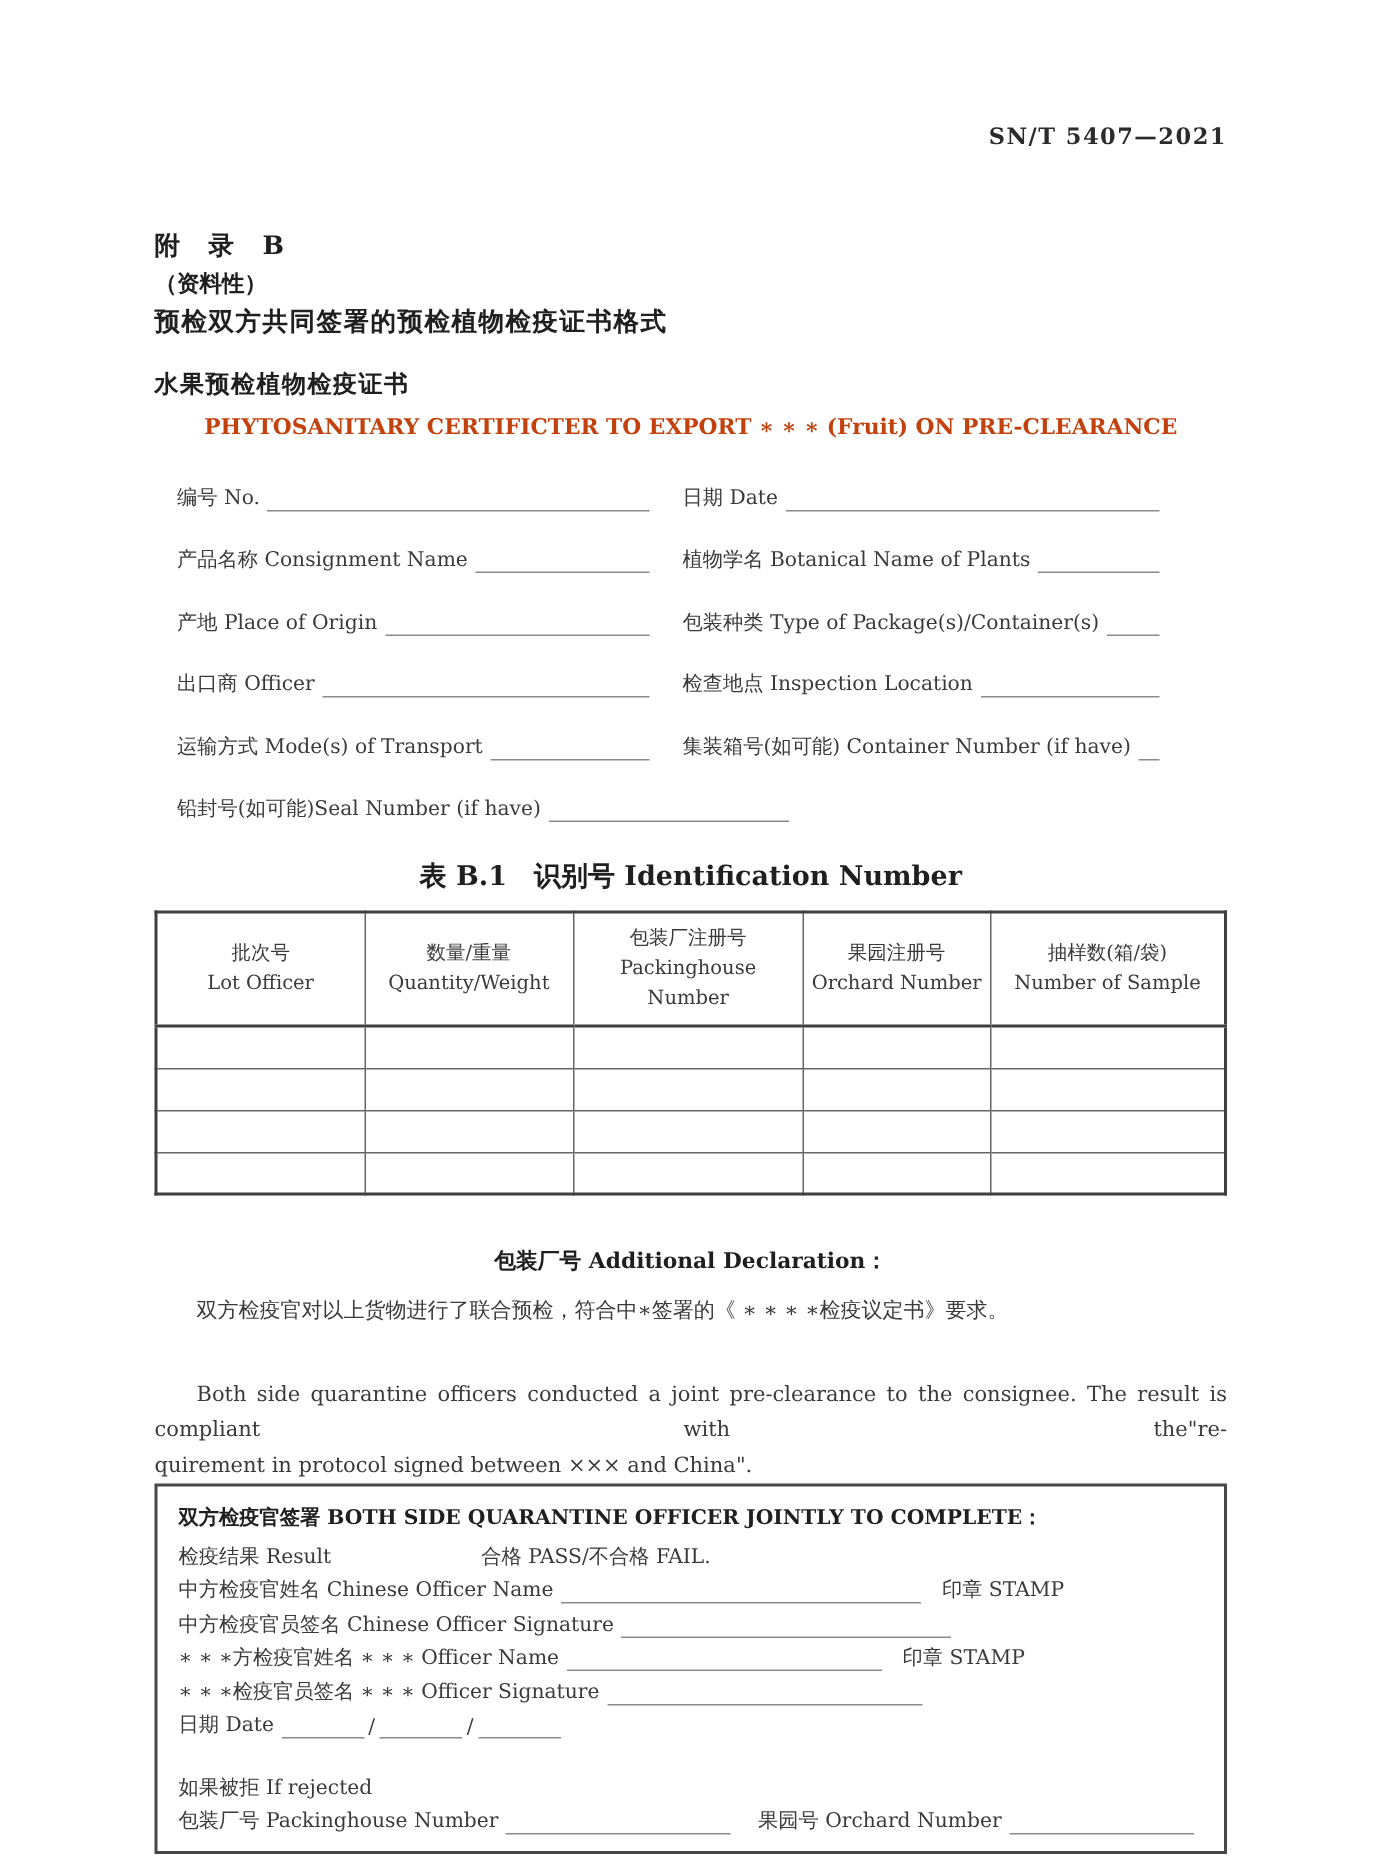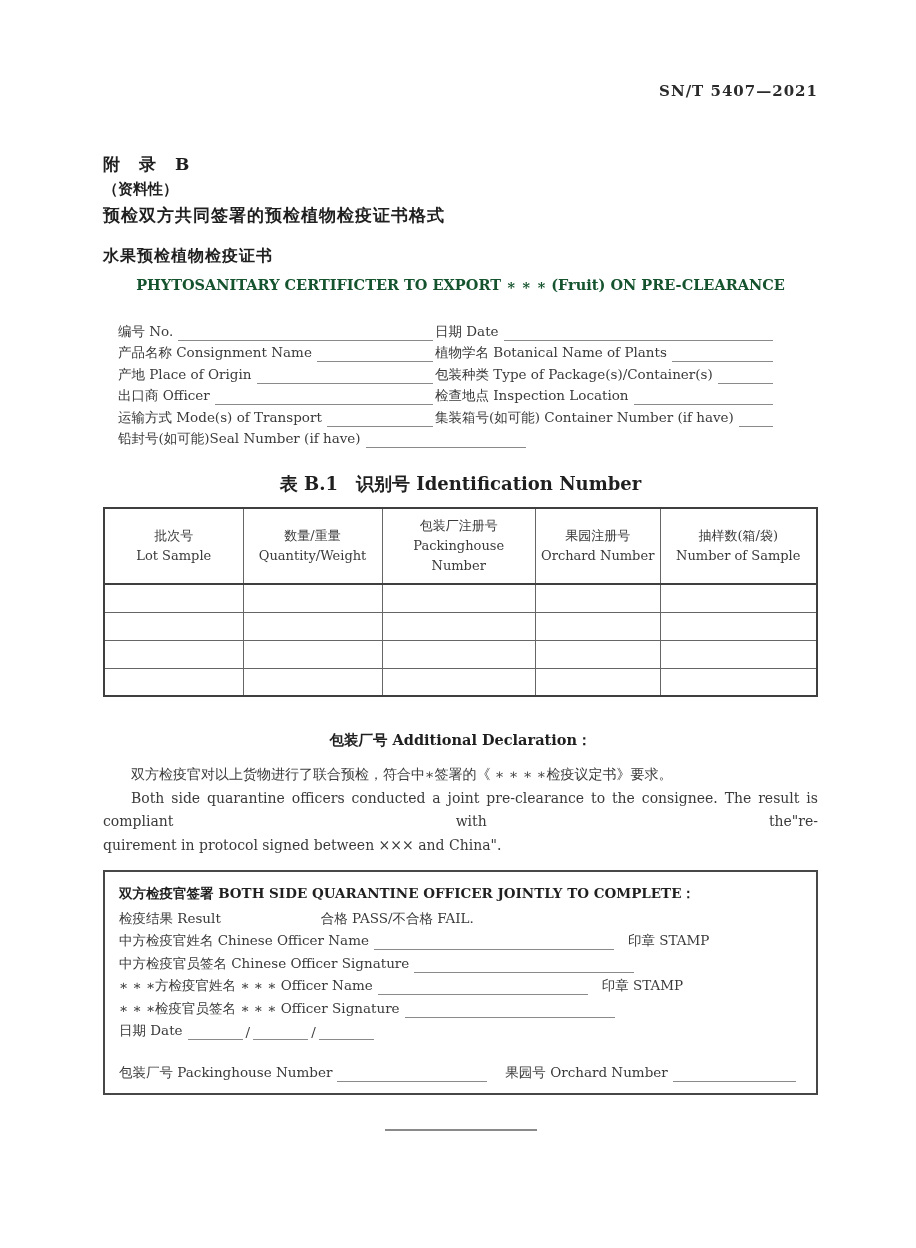--- a/index.html
+++ b/index.html
@@ -15,45 +15,45 @@
     padding-top:82px; text-align:right; font-weight:bold;
     font-size:15px; letter-spacing:1px; color:#2b2b2b;
   }
 
   .app-block { margin-top:52px; color:#1f1f1f; }
   .app-title    { font-size:17px; font-weight:bold; line-height:25px; letter-spacing:1px; }
   .app-subtitle { font-size:15px; font-weight:bold; line-height:25px; }
   .app-heading  { font-size:17px; font-weight:bold; line-height:27px; letter-spacing:1px; }
 
   .cert-zh { margin-top:17px; font-size:16px; font-weight:bold; color:#1f1f1f; letter-spacing:1px; }
-  .cert-en { margin-top:9px;  text-align:center; font-size:14.5px; font-weight:bold; color:#14532d; }
-
-  .fields { display:grid; grid-template-columns:317px 1fr; margin-top:26px; padding-left:15px; }
+  .cert-en { margin-top:9px;  text-align:center; font-size:14.5px; font-weight:bold; color:#c2410c; }
+
+  .fields { display:grid; grid-template-columns:317px 1fr; margin-top:26px; padding-left:15px;gap:20px; }
   .frow { display:flex; align-items:flex-end; height:21.5px; font-size:13.5px; white-space:nowrap; color:#3a3a3a; }
   .frow .lbl { padding-right:5px; }
   .frow.rcol { padding-right:43px; padding-left:0px; }
   .frow.full { grid-column:1 / -1; }
   .uline { flex:1 1 auto; border-bottom:1px solid #8a8a8a; height:15px; margin-right:2px; }
   .uline.w160 { flex:0 0 160px; }
 
   .tbl-caption { margin-top:24px; text-align:center; font-size:18px; font-weight:bold; color:#1f1f1f; }
   table.idtable { width:100%; border-collapse:collapse; margin-top:11px; border:2px solid #3f3f3f; }
   table.idtable th {
     border:1px solid #666666; border-bottom:2px solid #3f3f3f;
     font-weight:normal; font-size:13px; color:#3a3a3a;
     padding:7px 2px; line-height:20px; text-align:center;
   }
   table.idtable td { border:1px solid #666666; height:28px; }
 
   .decl-heading { margin-top:34px; text-align:center; font-size:14.5px; font-weight:bold; color:#1f1f1f; }
   .decl-par { margin-top:13px; font-size:14px; line-height:23.5px; color:#3a3a3a; }
   .decl-par .indent { text-indent:2em; }
-  .decl-par .spread { text-align:justify; text-align-last:justify; }
-
-  .sig-box { margin-top:13px; border:2px solid #474747; padding:9px 14px 11px 14px; font-size:13.5px; color:#3a3a3a; }
+  .decl-par .spread { text-align:justify; text-align-last:justify;margin-top:32px; }
+
+  .sig-box { border:2px solid #474747; padding:9px 14px 11px 14px; font-size:13.5px; color:#3a3a3a; }
   .box-heading { font-weight:bold; font-size:13.5px; color:#1f1f1f; line-height:24px; white-space:nowrap; }
   .brow { display:flex; align-items:flex-end; height:22.5px; white-space:nowrap; }
   .brow .lbl { padding-right:5px; }
   .gap95 { flex:0 0 95px; }
   .bu { border-bottom:1px solid #8a8a8a; height:15px; }
   .bu.w240 { flex:0 0 240px; }
   .bu.w220 { flex:0 0 220px; }
   .bu.w210 { flex:0 0 210px; }
   .bu.w150 { flex:0 0 150px; }
   .bu.w255 { flex:0 0 255px; }
@@ -142,21 +142,21 @@
         <col style="width:19.5%">
           <col style="width:19.5%">
           <col style="width:21.5%">
           <col style="width:17.5%">
           <col style="width:22%">
       </colgroup>
       <thead>
         <tr>
           <th>
             <div>批次号</div>
-            <div>Lot Sample</div>
+            <div>Lot Officer</div>
           </th>
           <th>
             <div>数量/重量</div>
             <div>Quantity/Weight</div>
           </th>
           <th>
             <div>包装厂注册号</div>
             <div>Packinghouse Number</div>
           </th>
           <th>
@@ -244,20 +244,23 @@
         <span class="lbl">日期 Date</span>
         <span class="bu w55"></span>
         <span class="slash">/</span>
         <span class="bu w55"></span>
         <span class="slash">/</span>
         <span class="bu w55"></span>
       </div>
 
       <div class="spacer-row"></div>
 
+      <div class="brow">
+        <span>如果被拒 If rejected</span>
+      </div>
 
       <div class="brow">
         <span class="lbl">包装厂号 Packinghouse Number</span>
         <span class="bu w150"></span>
         <span class="gap18"></span>
         <span class="lbl">果园号 Orchard Number</span>
         <span class="bu grow"></span>
       </div>
 
     </div>

